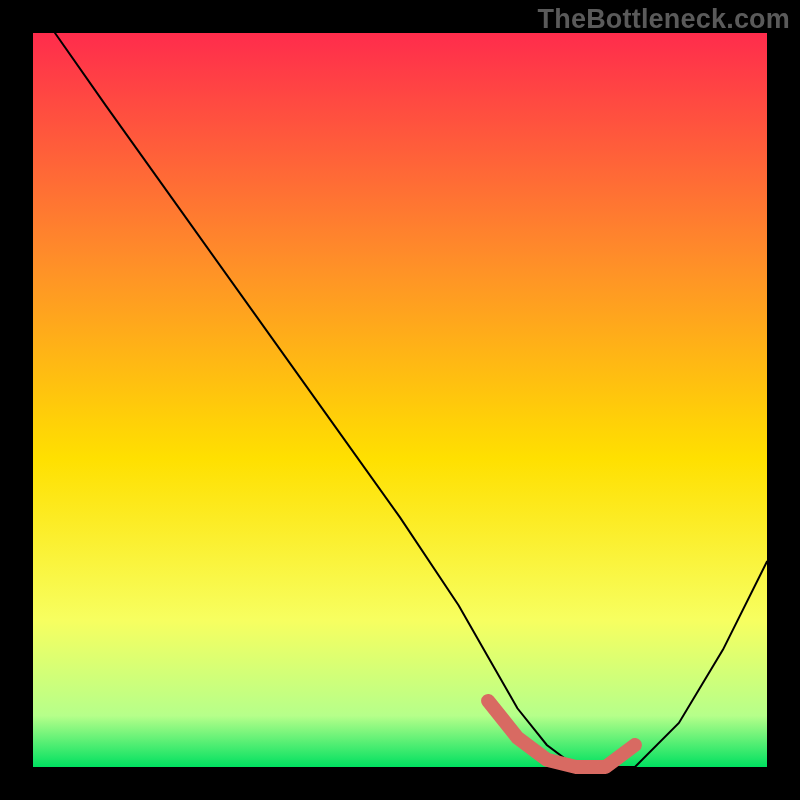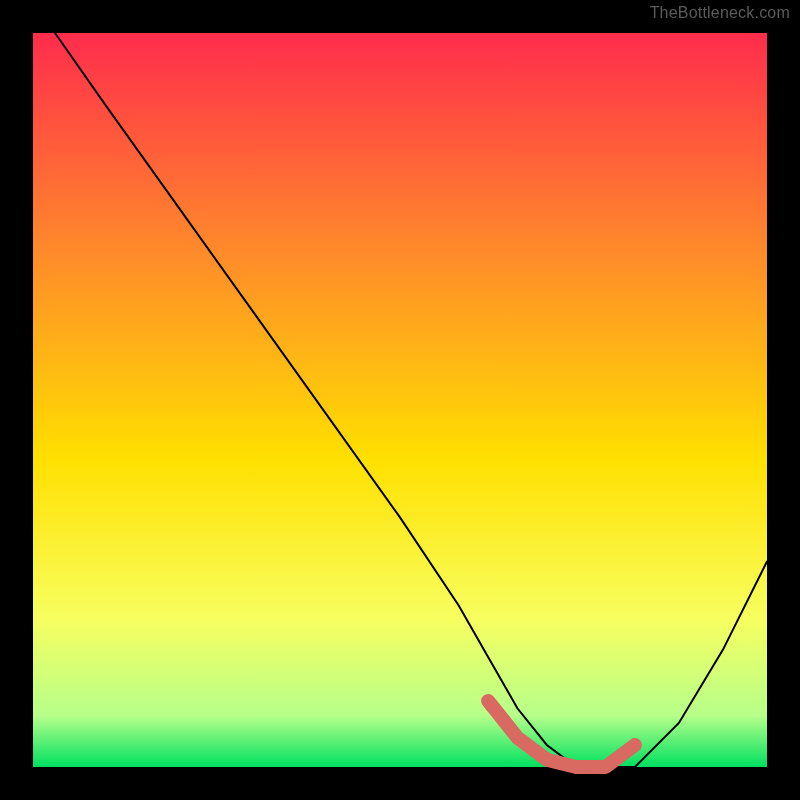--- a/index.html
+++ b/index.html
@@ -14,22 +14,22 @@
   .container {
     position: relative;
     width: 800px;
     height: 800px;
   }
   .watermark {
     position: absolute;
     top: 4px;
     right: 10px;
     color: #5a5a5a;
-    font-size: 16px;
-    font-weight: 400;
+    font-size: 27px;
+    font-weight: 700;
     letter-spacing: 0.2px;
     z-index: 10;
   }
   svg {
     display: block;
   }
 </style>
 </head>
 <body>
 

